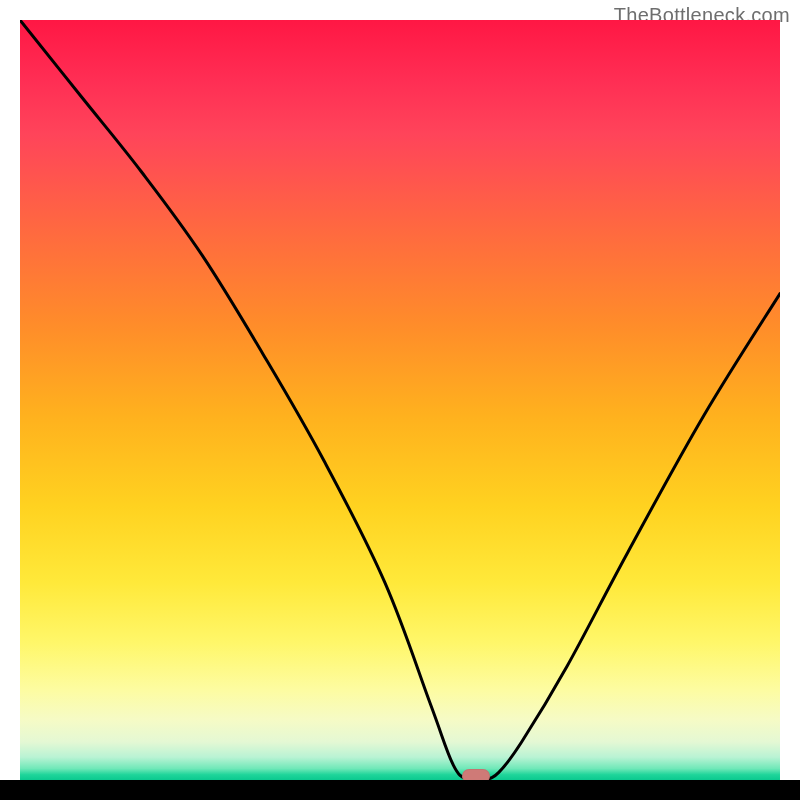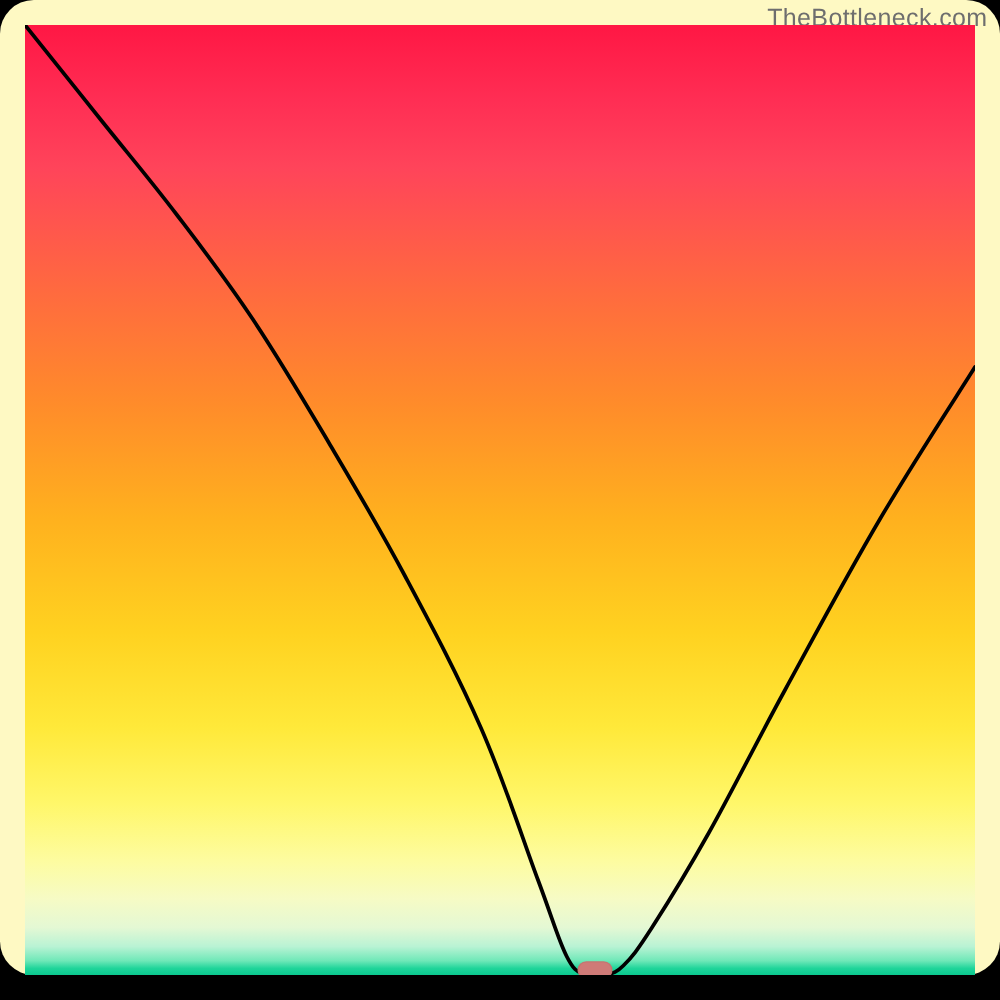--- a/index.html
+++ b/index.html
@@ -8,22 +8,21 @@
     width: 800px;
     height: 800px;
     background: #000;
     font-family: Arial, Helvetica, sans-serif;
     overflow: hidden;
   }
   .frame {
     position: relative;
     width: 800px;
     height: 780px;
-    background: #fef9c3;
-    border-radius: 27px;
+    background: #ffffff;
   }
   .plot {
     position: absolute;
     left: 20px;
     top: 20px;
     width: 760px;
     height: 760px;
     overflow: hidden;
   }
   .gradient {

